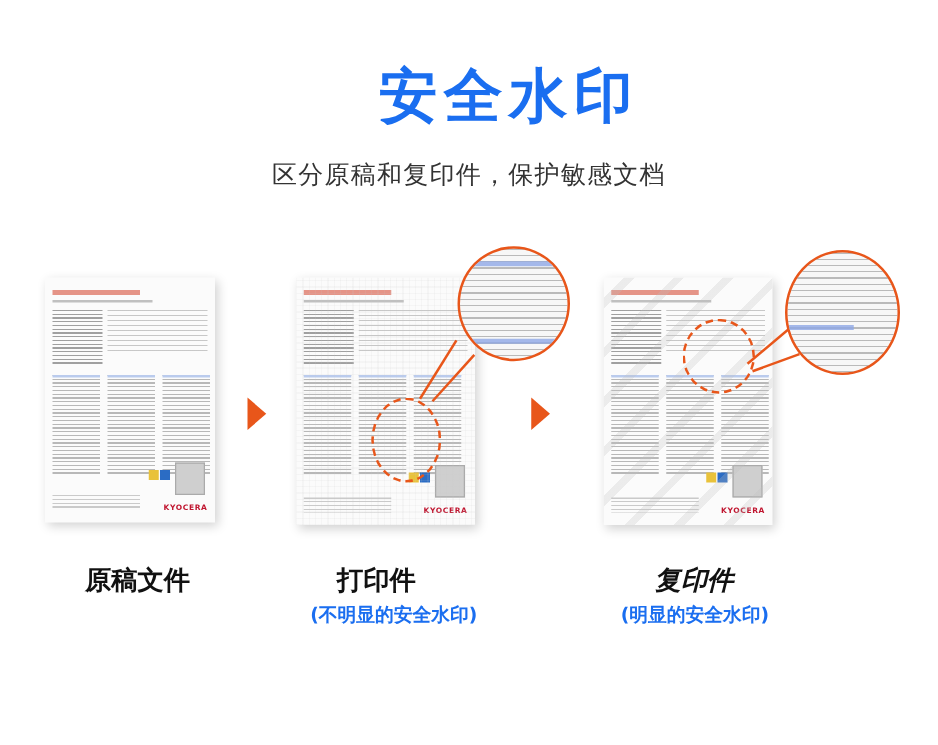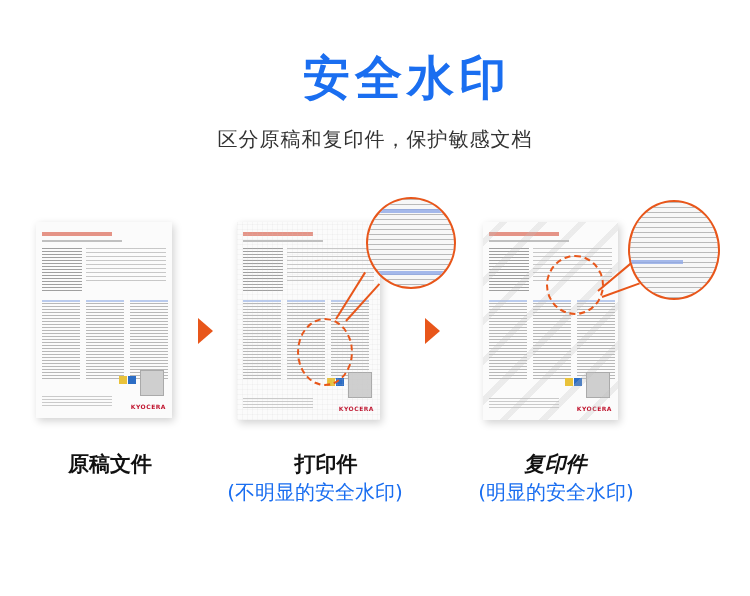--- a/index.html
+++ b/index.html
@@ -65,21 +65,21 @@
   .mag .blue1, .mag .blue2 { position: absolute; height: 4px; background: #8fa7e6; opacity: .8; }
   .connector { position: absolute; height: 2px; background: #e8561a; transform-origin: 0 50%; }
   .arrow {
     position: absolute; width: 0; height: 0;
     border-top: 13px solid transparent; border-bottom: 13px solid transparent; border-left: 15px solid #e8561a;
   }
   .label {
     position: absolute; text-align: center; font-size: 21px; color: #111; font-weight: bold; line-height: 28px;
   }
   .note {
-    position: absolute; text-align: center; font-size: 20px; color: #1a6ef0; line-height: 20px;
+    position: absolute; text-align: center; font-size: 15px; color: #1a6ef0; line-height: 20px; font-weight: bold;
   }
 </style>
 </head>
 <body>
 
 <div class="title">安全水印</div>
 <div class="subtitle">区分原稿和复印件，保护敏感文档</div>
 
 <div class="doc" style="left:36px; top:222px; width:136px; height:196px;">
   <div class="hdr"></div>
@@ -139,16 +139,16 @@
 </div>
 <div class="dash-circle" style="left:546px; top:255px; width:54px; height:56px;"></div>
 <div class="connector" style="left:598px; top:290px; width:50px; transform: rotate(-40deg);"></div>
 <div class="connector" style="left:602px; top:296px; width:40px; transform: rotate(-20deg);"></div>
 <div class="mag" style="left:628px; top:200px; width:92px; height:100px;">
   <div class="lines"></div>
   <div class="blue1" style="left:0; top:58px; width:60%;"></div>
 </div>
 
 <div class="label" style="left:40px; top:450px; width:140px;">原稿文件</div>
-<div class="label" style="left:256px; top:450px; width:140px;">打印件</div>
+<div class="label" style="left:231px; top:450px; width:140px;">打印件</div>
 <div class="note" style="left:220px; top:482px; width:190px;">(不明显的安全水印)</div>
 <div class="label" style="left:485px; top:450px; width:140px;font-style:italic;">复印件</div>
 <div class="note" style="left:466px; top:482px; width:180px;">(明显的安全水印)</div>
 
 </body></html>

